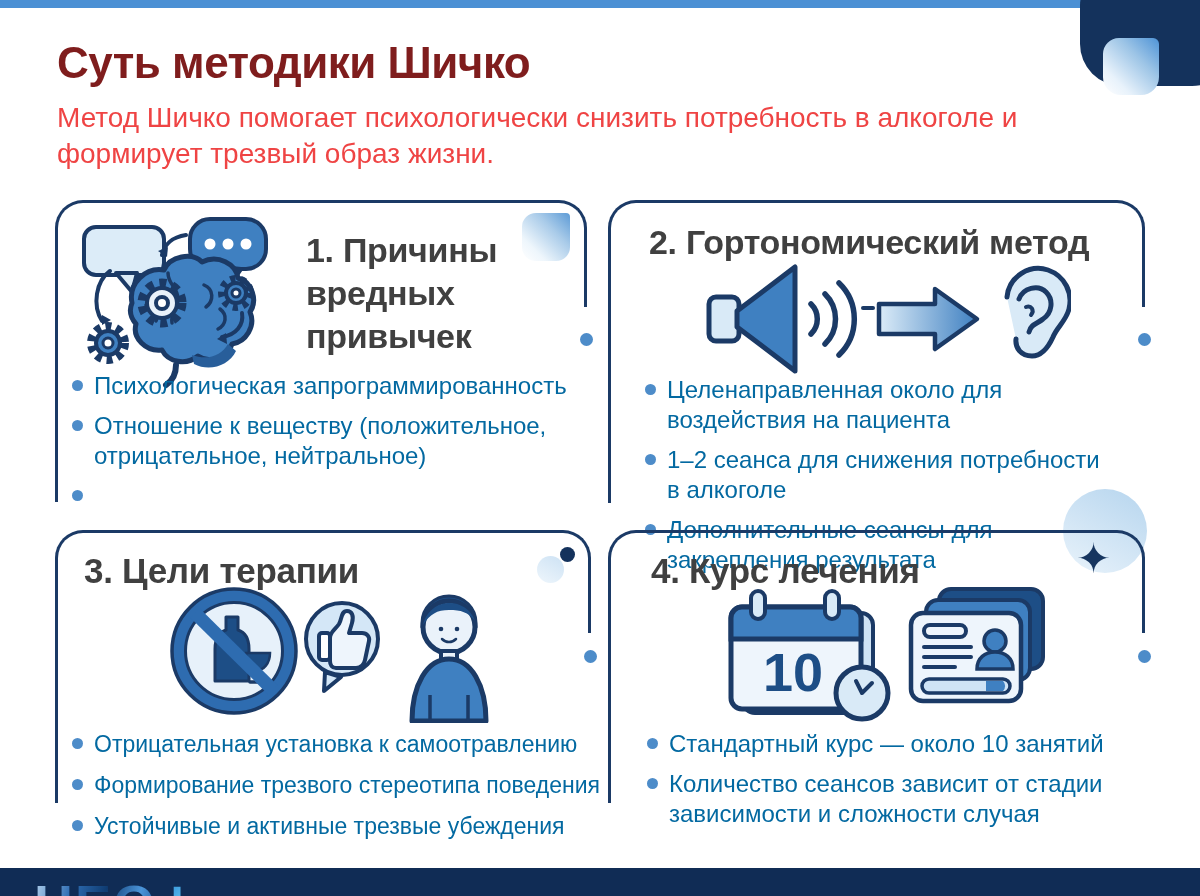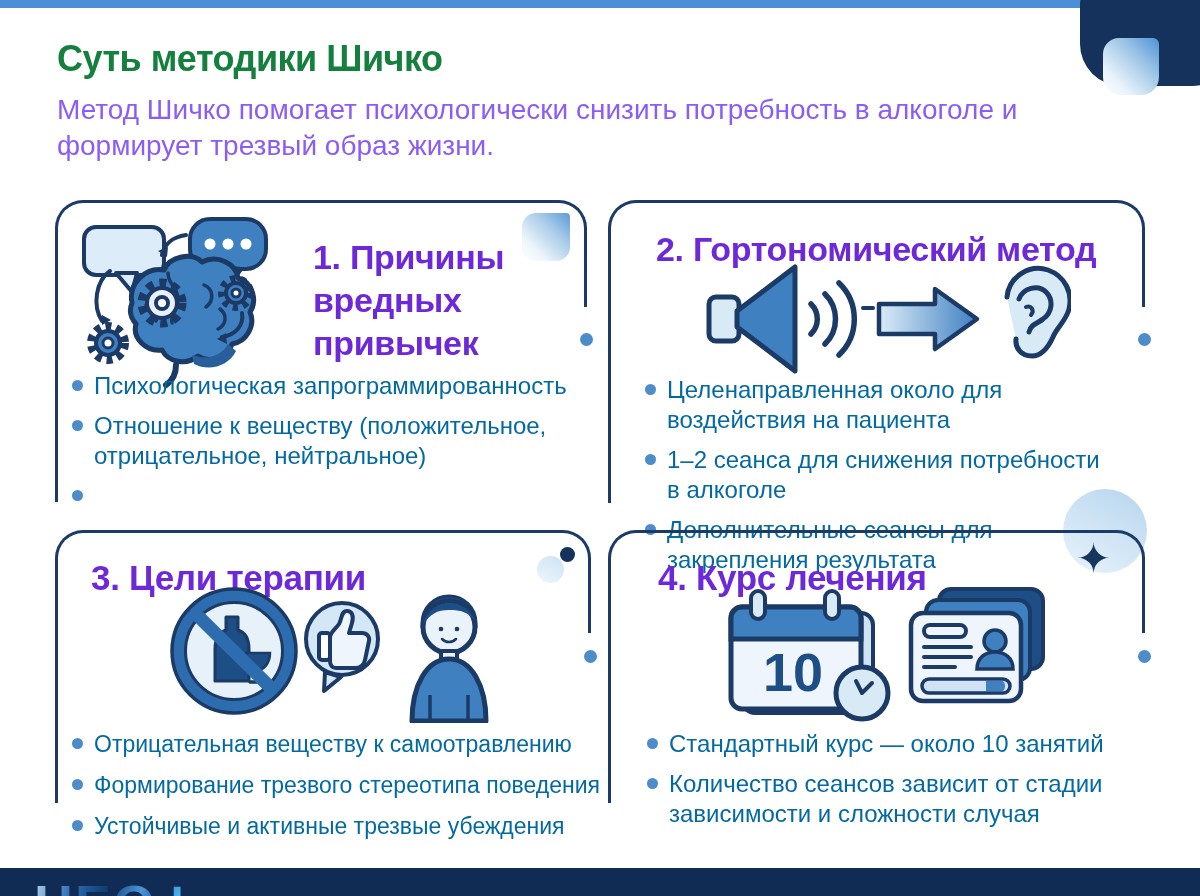--- a/index.html
+++ b/index.html
@@ -10,41 +10,41 @@
   .canvas{position:absolute;inset:0;}
 
   
   .top-strip{position:absolute;top:0;left:0;width:1200px;height:8px;background:#4b90d4;z-index:1;}
   .corner-blob{position:absolute;top:-36px;right:-34px;width:154px;height:122px;background:#14325c;border-radius:42px;z-index:2;}
   .corner-square{position:absolute;top:38px;right:41px;width:56px;height:57px;z-index:3;
     border-radius:16px 6px 18px 18px;
     background:linear-gradient(225deg,#4e93d6 0%,#9cc4e6 35%,#e8f2fb 75%,#ffffff 100%);}
 
   
-  .page-title{position:absolute;left:57px;top:38px;margin:0;font-size:36px;font-weight:800;
-    letter-spacing:-0.5px;color:#15803d;}
-  .page-subtitle{position:absolute;left:57px;top:92px;margin:0;width:1000px;
-    font-size:28px;line-height:36px;color:#8b5cf6;}
+  .page-title{position:absolute;left:57px;top:38px;margin:0;font-size:44px;font-weight:800;
+    letter-spacing:-0.5px;color:#7f1d1d;}
+  .page-subtitle{position:absolute;left:57px;top:100px;margin:0;width:1000px;
+    font-size:28px;line-height:36px;color:#ef4444;}
 
   
   .card{position:absolute;background:transparent;border:3px solid #1b3a66;border-bottom:none;
     border-radius:28px 28px 0 0;box-sizing:border-box;z-index:4;}
   #card1{left:55px;top:200px;width:532px;height:302px;}
   #card2{left:608px;top:200px;width:537px;height:303px;}
   #card3{left:55px;top:530px;width:536px;height:273px;}
   #card4{left:608px;top:530px;width:537px;height:273px;}
 
   .mask-right{position:absolute;right:-4px;width:7px;bottom:-2px;background:#ffffff;}
   #card1 .mask-right,#card2 .mask-right{top:104px;}
   #card3 .mask-right,#card4 .mask-right{top:100px;}
   .border-dot{position:absolute;right:-9px;width:13px;height:13px;border-radius:50%;background:#4d8cc9;}
   #card1 .border-dot,#card2 .border-dot{top:130px;}
   #card3 .border-dot,#card4 .border-dot{top:117px;}
 
-  .card-title{margin:11px;position:absolute;font-weight:800;color:#6d28d9;letter-spacing:-0.3px;}
+  .card-title{margin:4px;position:absolute;font-weight:800;color:#404040;letter-spacing:-0.3px;}
   .c1-title{left:244px;top:22px;width:245px;font-size:34px;line-height:43px;}
   .c2-title{left:34px;top:16px;font-size:34px;}
   .c3-title{left:22px;top:14px;font-size:35px;}
   .c4-title{left:36px;top:14px;font-size:35px;}
 
   .icon-svg{position:absolute;}
   .c1-icon{left:12px;top:10px;}
   .c2-icon{left:90px;top:50px;}
   .c3-icon{left:112px;top:50px;}
   .c4-icon{left:98px;top:48px;}
@@ -213,21 +213,21 @@
       <circle cx="271" cy="46" r="2.3" fill="#1b3a66"></circle>
       <circle cx="287" cy="46" r="2.3" fill="#1b3a66"></circle>
       <path d="M272,56 c4,4 10,4 14,0" fill="none" stroke="#1b3a66" stroke-width="2.5" stroke-linecap="round"></path>
       <rect x="271" y="68" width="16" height="9" fill="#eaf2fa" stroke="#1b3a66" stroke-width="4"></rect>
       <path d="M242,138 c0,-36 15,-62 37,-62 c22,0 37,26 37,62 z" fill="#3f80c1" stroke="#1b3a66" stroke-width="5" stroke-linejoin="round"></path>
       <path d="M260,112 v26 M298,112 v26" stroke="#1b3a66" stroke-width="3.5"></path>
     </svg>
     <ul class="bullets c3-bullets">
       <li class="bullet single">
           <span class="b-dot"></span>
-          <span class="b-text">Отрицательная веществу к самоотравлению</span>
+          <span class="b-text">Отрицательная установка к самоотравлению</span>
         </li>
       <li class="bullet single">
           <span class="b-dot"></span>
           <span class="b-text">Формирование трезвого стереотипа поведения</span>
         </li>
       <li class="bullet single">
           <span class="b-dot"></span>
           <span class="b-text">Устойчивые и активные трезвые убеждения</span>
         </li>
     </ul>

